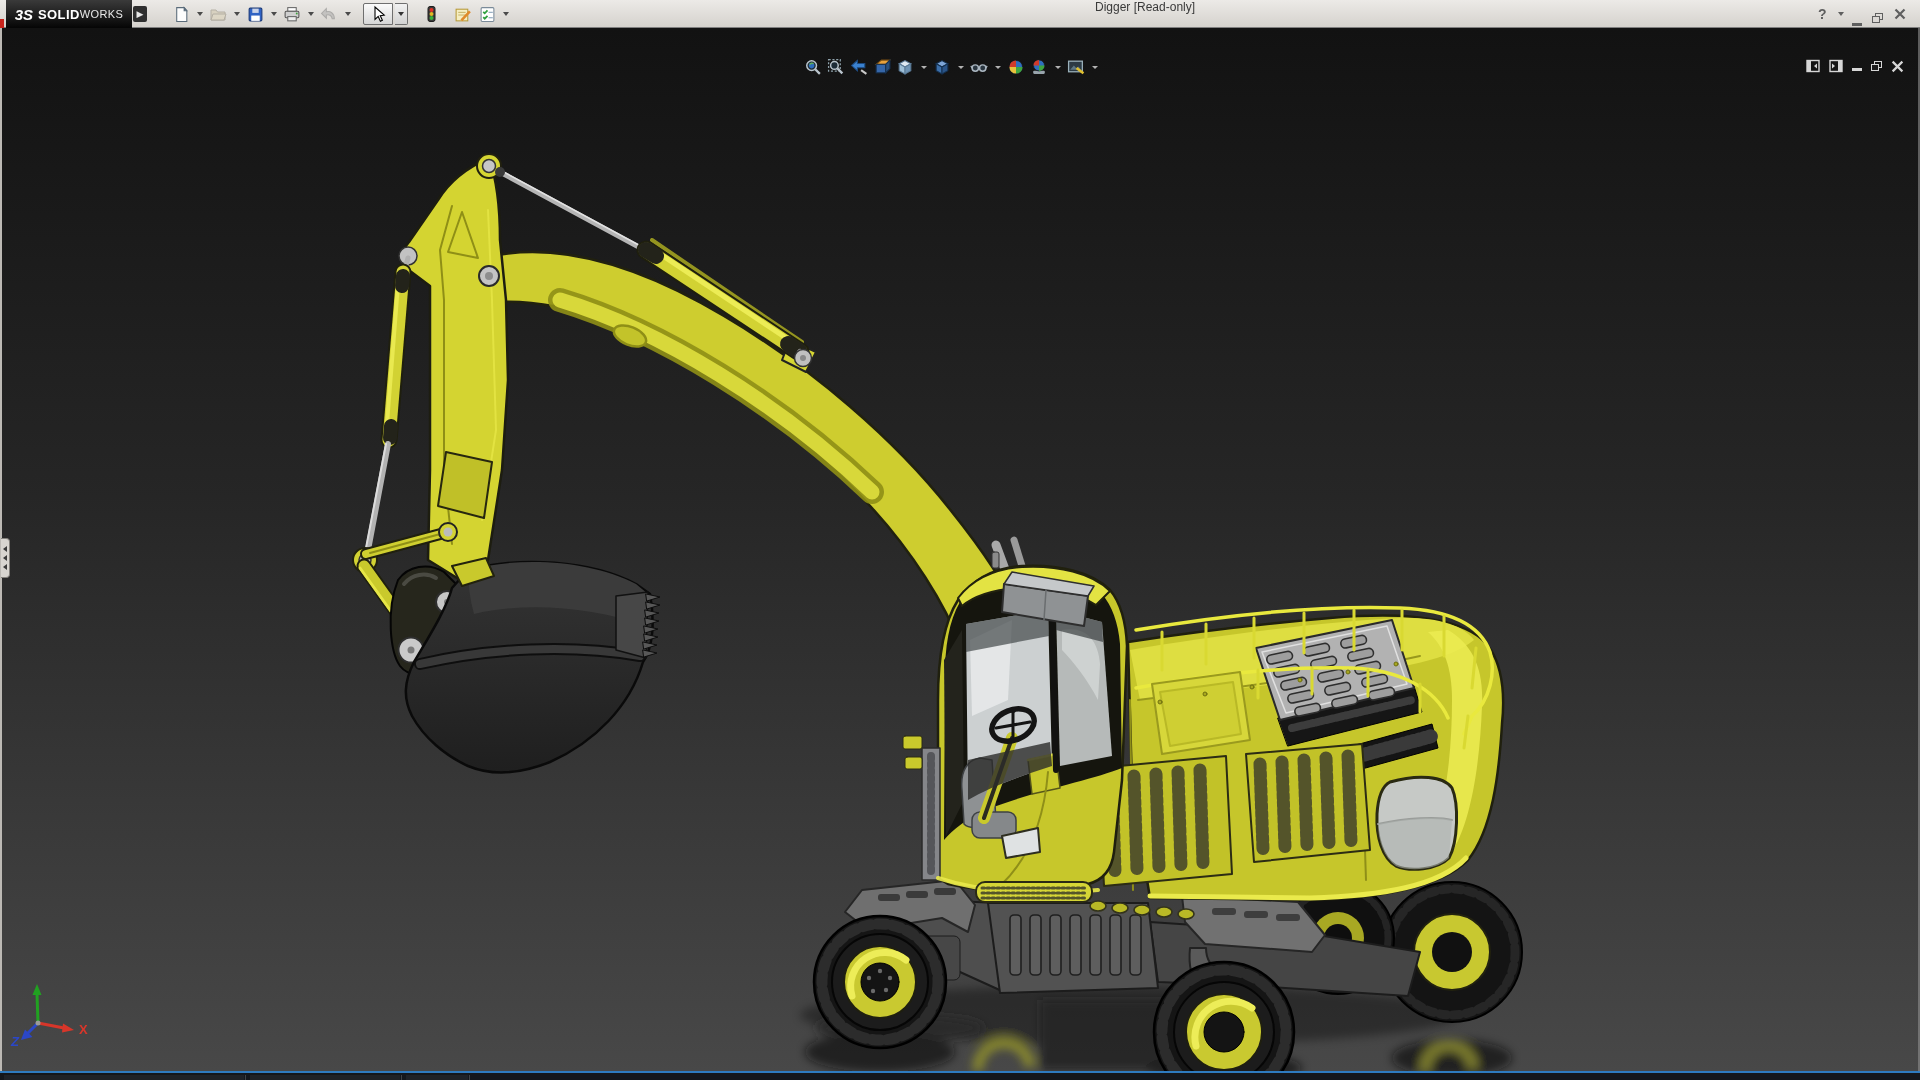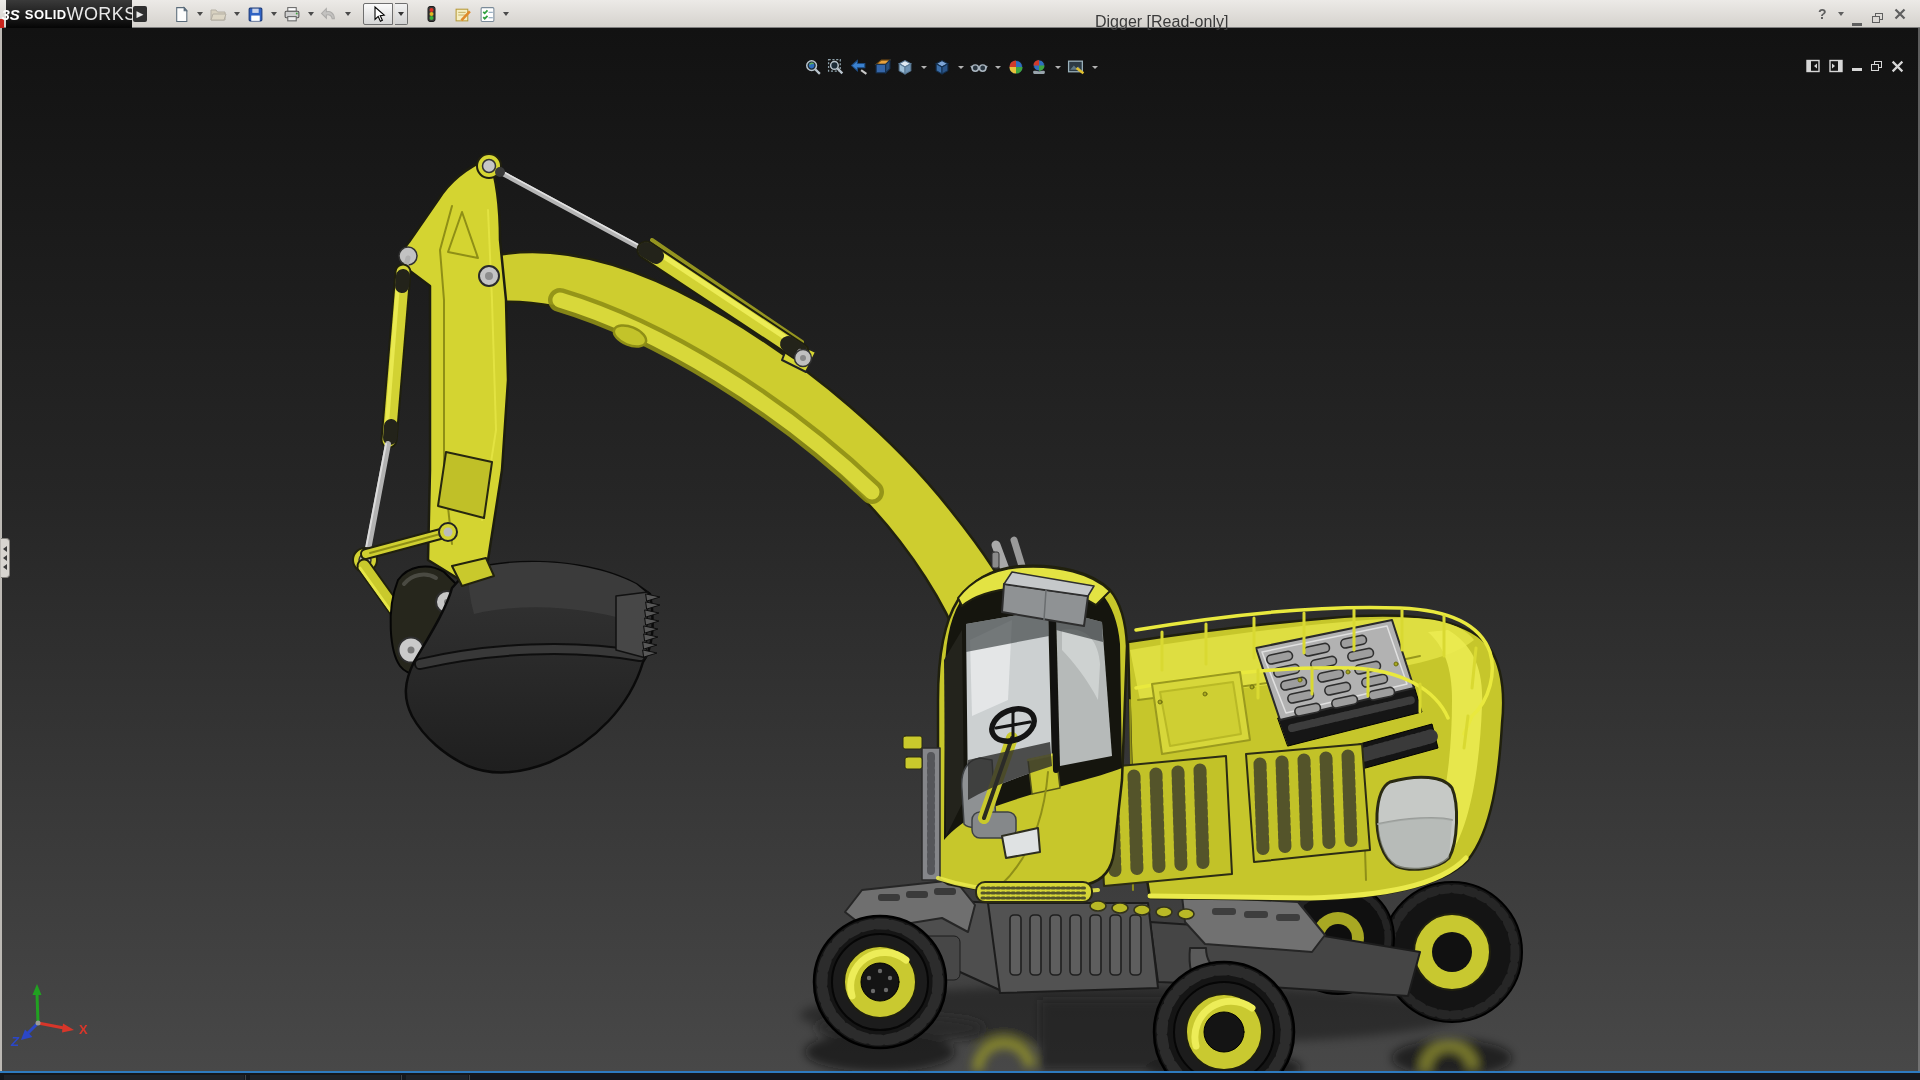--- a/index.html
+++ b/index.html
@@ -7,35 +7,35 @@
   body{font-family:"Liberation Sans", sans-serif;}
   .app{position:relative;width:1920px;height:1080px;overflow:hidden;background:#2a2a2a;}
 
   
   .titlebar{position:absolute;left:0;top:0;width:1920px;height:28px;
     background:linear-gradient(#eceae7,#d5d2cd);border-bottom:1px solid #7f7f7f;z-index:30;}
   .logo{position:absolute;left:6px;top:0;width:126px;height:28px;background:linear-gradient(#3a3a3a,#050505);
     display:flex;align-items:center;justify-content:center;color:#fff;}
   .logo .glyph{font-style:italic;font-weight:bold;font-size:15px;margin-right:5px;}
   .logo .bold{font-weight:bold;font-size:13px;letter-spacing:.4px;}
-  .logo .light{font-weight:normal;font-size:18px;letter-spacing:.4px;color:#e8e8e8;}
+  .logo .light{font-weight:normal;font-size:11px;letter-spacing:.4px;color:#e8e8e8;}
   .edge-red{position:absolute;left:0;top:19px;width:4px;height:9px;background:#c8231b;}
   .tb-expander{position:absolute;left:133px;top:6px;width:14px;height:16px;background:#2f2f2f;border-radius:2px;
     color:#e8e8e8;font-size:9px;line-height:16px;text-align:center;}
   .tbar{position:absolute;left:170px;top:2px;height:24px;display:flex;align-items:center;gap:2px;}
   .tbtn{width:22px;height:22px;display:flex;align-items:center;justify-content:center;}
   .tbtn.dis{opacity:.5;}
   .dd{width:11px;height:22px;display:flex;align-items:center;justify-content:center;}
   .dd i{display:block;width:0;height:0;border-left:3.5px solid transparent;border-right:3.5px solid transparent;
     border-top:4px solid #4a4a4a;}
   .sel-btn{width:30px;height:22px;border:1px solid #6f6f6f;background:linear-gradient(#fbfbfb,#d7d7d7);
     display:flex;align-items:center;justify-content:center;border-radius:2px 0 0 2px;}
   .sel-dd{width:13px;height:22px;border:1px solid #6f6f6f;border-left:none;background:linear-gradient(#f2f2f2,#d2d2d2);
     display:flex;align-items:center;justify-content:center;border-radius:0 2px 2px 0;}
-  .title-text{position:absolute;left:1095px;top:13px;font-size:16px;color:#3a3a3a;white-space:nowrap;}
+  .title-text{position:absolute;left:1095px;top:0;font-size:12px;color:#3a3a3a;white-space:nowrap;}
   .wc1{position:absolute;top:4px;height:20px;display:flex;align-items:center;color:#5f5f5f;}
   .help-q{font-weight:bold;font-size:14px;}
   .glyph-min{width:10px;height:3px;background:#5f5f5f;}
   .glyph-restore{position:relative;width:11px;height:10px;}
   .glyph-restore b,.glyph-restore i{position:absolute;border:1.5px solid #5f5f5f;width:8px;height:7px;}
   .glyph-restore b{left:3px;top:0;}
   .glyph-restore i{left:0;top:3px;background:#dcd9d5;}
 
   
   .viewport{position:absolute;left:0;top:28px;width:1920px;height:1043px;overflow:hidden;

